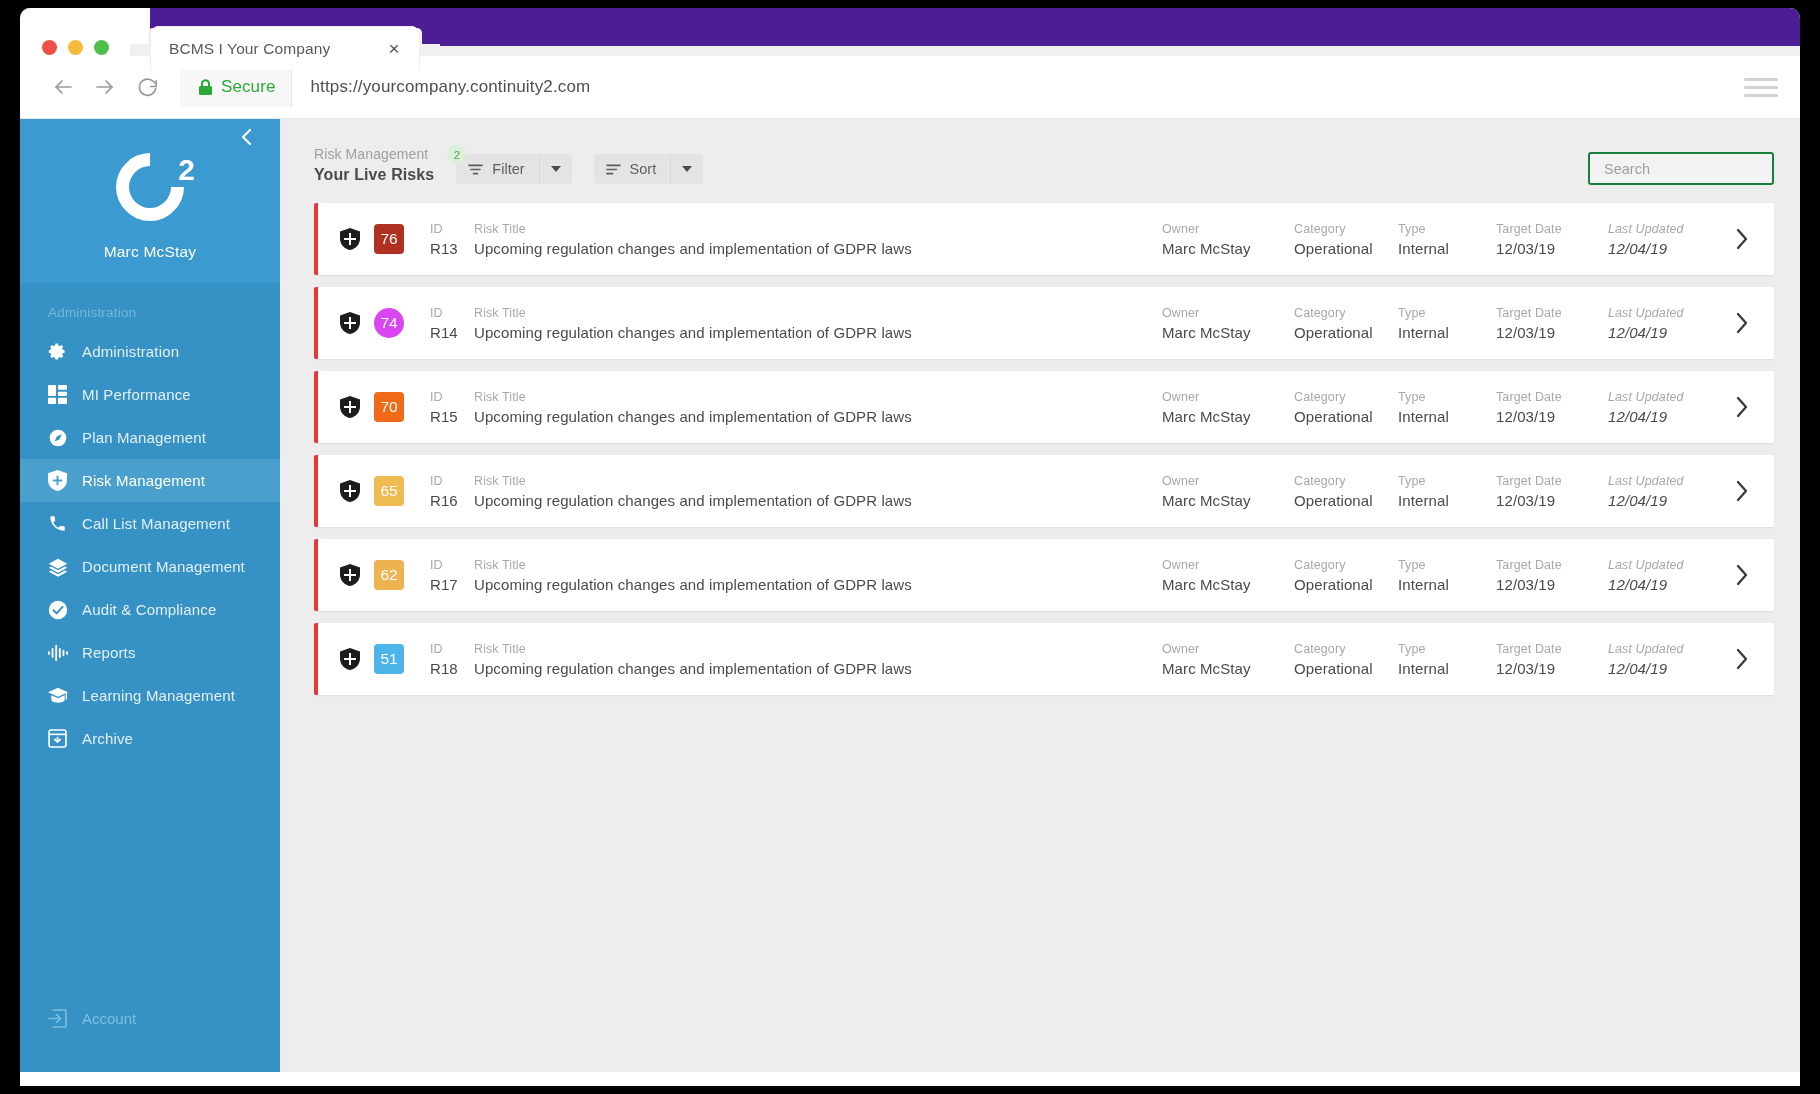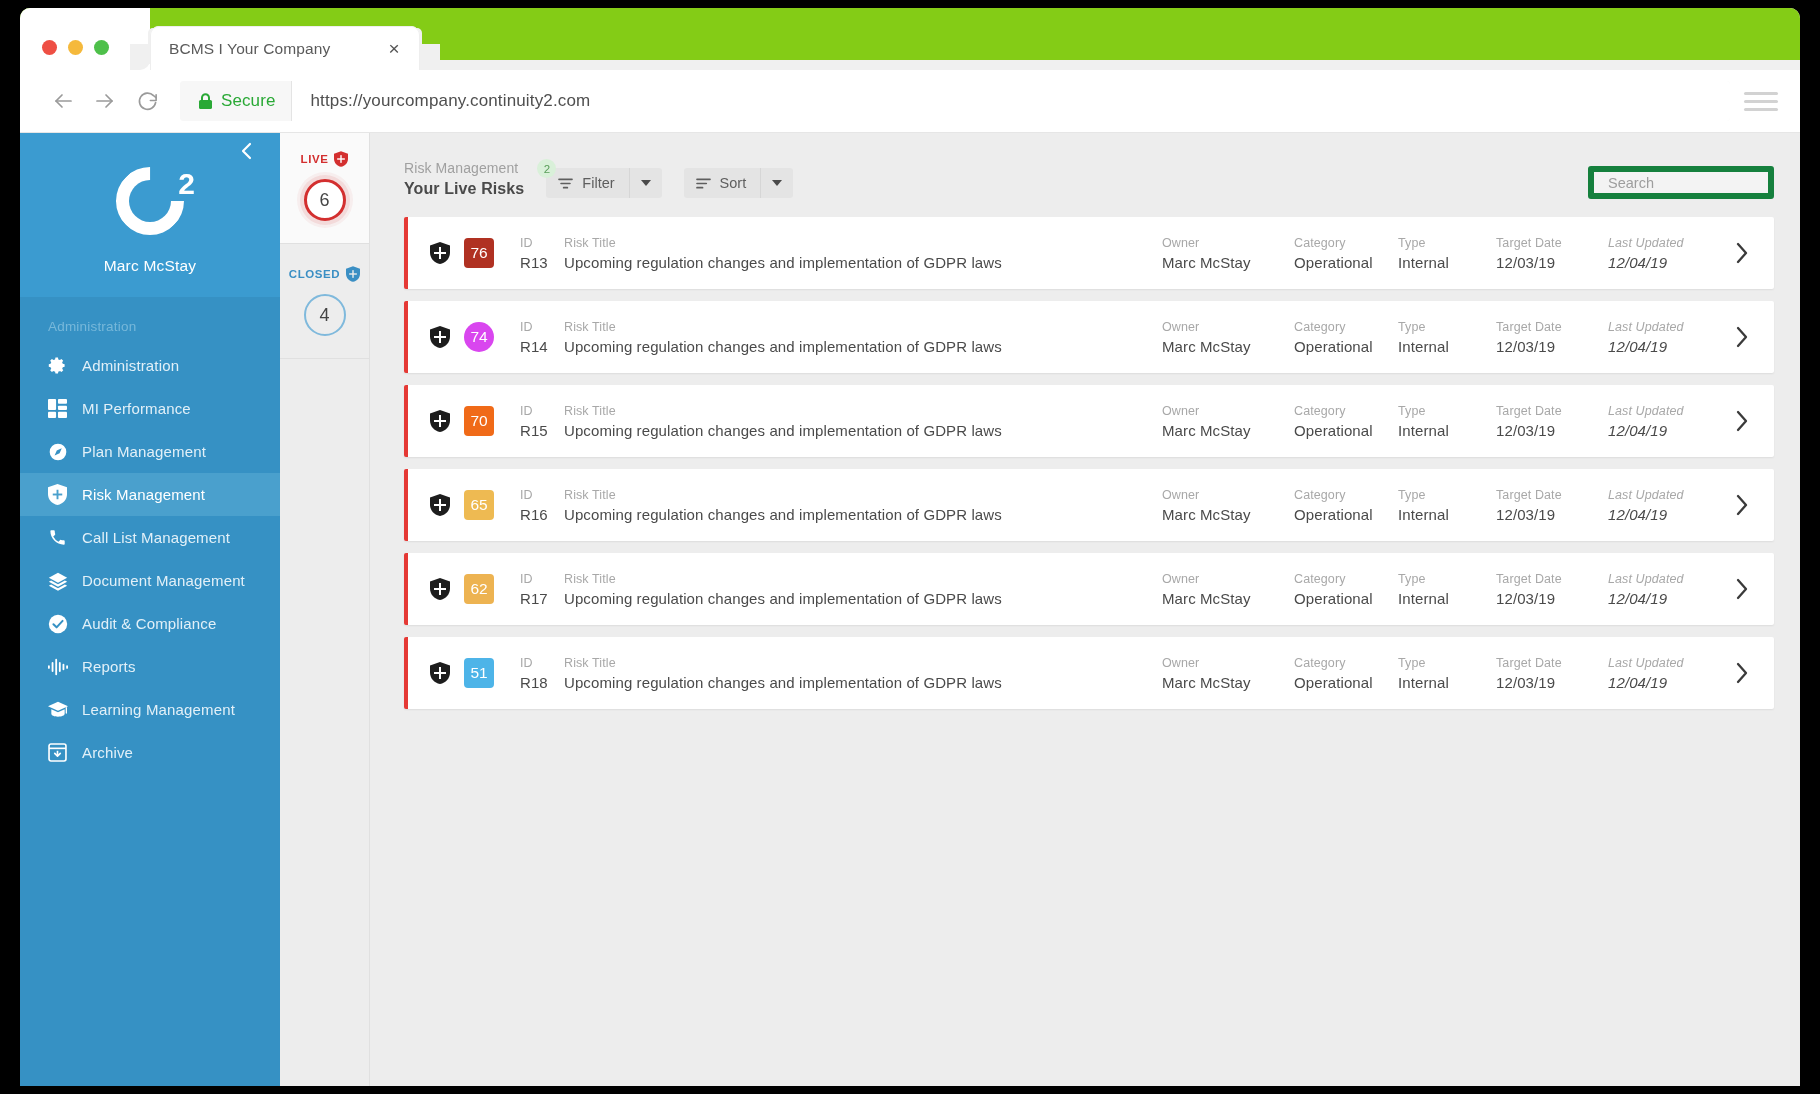--- a/index.html
+++ b/index.html
@@ -16,22 +16,22 @@
     left: 20px; top: 8px;
     width: 1780px; height: 1078px;
     background: #ffffff;
     border-radius: 10px 10px 0 0;
     overflow: hidden;
   }
 
   
   .tabstrip {
     position: relative;
-    height: 62px;
-    background: #84cc16;
+    height: 48px;
+    background: #4c1d95;
   }
   .traffic {
     position: absolute; left: 22px; top: 32px;
     display: flex; gap: 11px;
   }
   .dot { width: 15px; height: 15px; border-radius: 50%; }
   .dot.red    { background: #ee4f44; }
   .dot.yellow { background: #f5b93c; }
   .dot.green  { background: #4ec04a; }
 
@@ -368,21 +368,21 @@
     min-width: 19px; height: 19px;
     border-radius: 50%;
     background: #d9f0d9;
     color: #5a9e5a;
     font-size: 11.5px;
     display:flex; align-items:center; justify-content:center;
   }
   .search-box {
     margin-left: auto;
     width: 186px; height: 33px;
-    border: 6px solid #15803d;
+    border: 2px solid #15803d;
     border-radius: 3px;
     background: #f3f3f3;
     display:flex; align-items:center;
     padding: 0 11px 0 14px;
   }
   .search-input {
     flex:1; border:none; outline:none; background:transparent;
     font-size: 14.5px; color:#777;
     font-family: "Liberation Sans", sans-serif;
   }
@@ -613,52 +613,37 @@
               <line x1="1.2" y1="6.2" x2="20.8" y2="6.2"></line>
               <polyline points="7.8,12 11,15.2 14.2,12" stroke-linecap="round" stroke-linejoin="round"></polyline>
               <line x1="11" y1="9" x2="11" y2="15"></line>
             </svg>
         </span>
         <span>Archive</span>
       </div>
 
       <div class="sidebar-spacer"></div>
 
+      <div class="account-item">
+        <span class="nav-icon">
+          <svg width="19" height="19" viewBox="0 0 22 22" fill="none" stroke="currentColor" stroke-width="1.8">
+              <polyline points="6,1.2 20.8,1.2 20.8,20.8 6,20.8" stroke-linecap="round" stroke-linejoin="round"></polyline>
+              <line x1="1.2" y1="11" x2="14" y2="11" stroke-linecap="round"></line>
+              <polyline points="10,6.5 14.5,11 10,15.5" stroke-linecap="round" stroke-linejoin="round"></polyline>
+            </svg>
+        </span>
+        <span>Account</span>
+      </div>
     </div>
 
     <div class="content">
 
 
       <div class="body-row">
 
-        <div class="status-rail">
-          <div class="status-card live">
-            <div class="status-label">
-              <span>LIVE</span>
-              <svg width="14" height="16" viewBox="0 0 20 22" fill="#d32f2f">
-                  <path d="M10 0L0 3.4v7.1C0 16.3 4.2 21 10 22c5.8-1 10-5.7 10-11.5V3.4z"></path>
-                  <rect x="9" y="5.5" width="2" height="11" fill="#fff"></rect>
-                  <rect x="4.5" y="10" width="11" height="2" fill="#fff"></rect>
-                </svg>
-            </div>
-            <div class="status-count">6</div>
-          </div>
-          <div class="status-card closed">
-            <div class="status-label">
-              <span>CLOSED</span>
-              <svg width="14" height="16" viewBox="0 0 20 22" fill="#3b8fc4">
-                  <path d="M10 0L0 3.4v7.1C0 16.3 4.2 21 10 22c5.8-1 10-5.7 10-11.5V3.4z"></path>
-                  <rect x="9" y="5.5" width="2" height="11" fill="#ededed"></rect>
-                  <rect x="4.5" y="10" width="11" height="2" fill="#ededed"></rect>
-                </svg>
-            </div>
-            <div class="status-count">4</div>
-          </div>
-          <div class="status-rail-fill"></div>
-        </div>
 
         <div class="main">
 
           <div class="main-header">
             <div class="crumbs">
               <div class="crumb-top">Risk Management</div>
               <div class="crumb-main">Your Live Risks</div>
             </div>
 
             <div class="ctrl-group">

